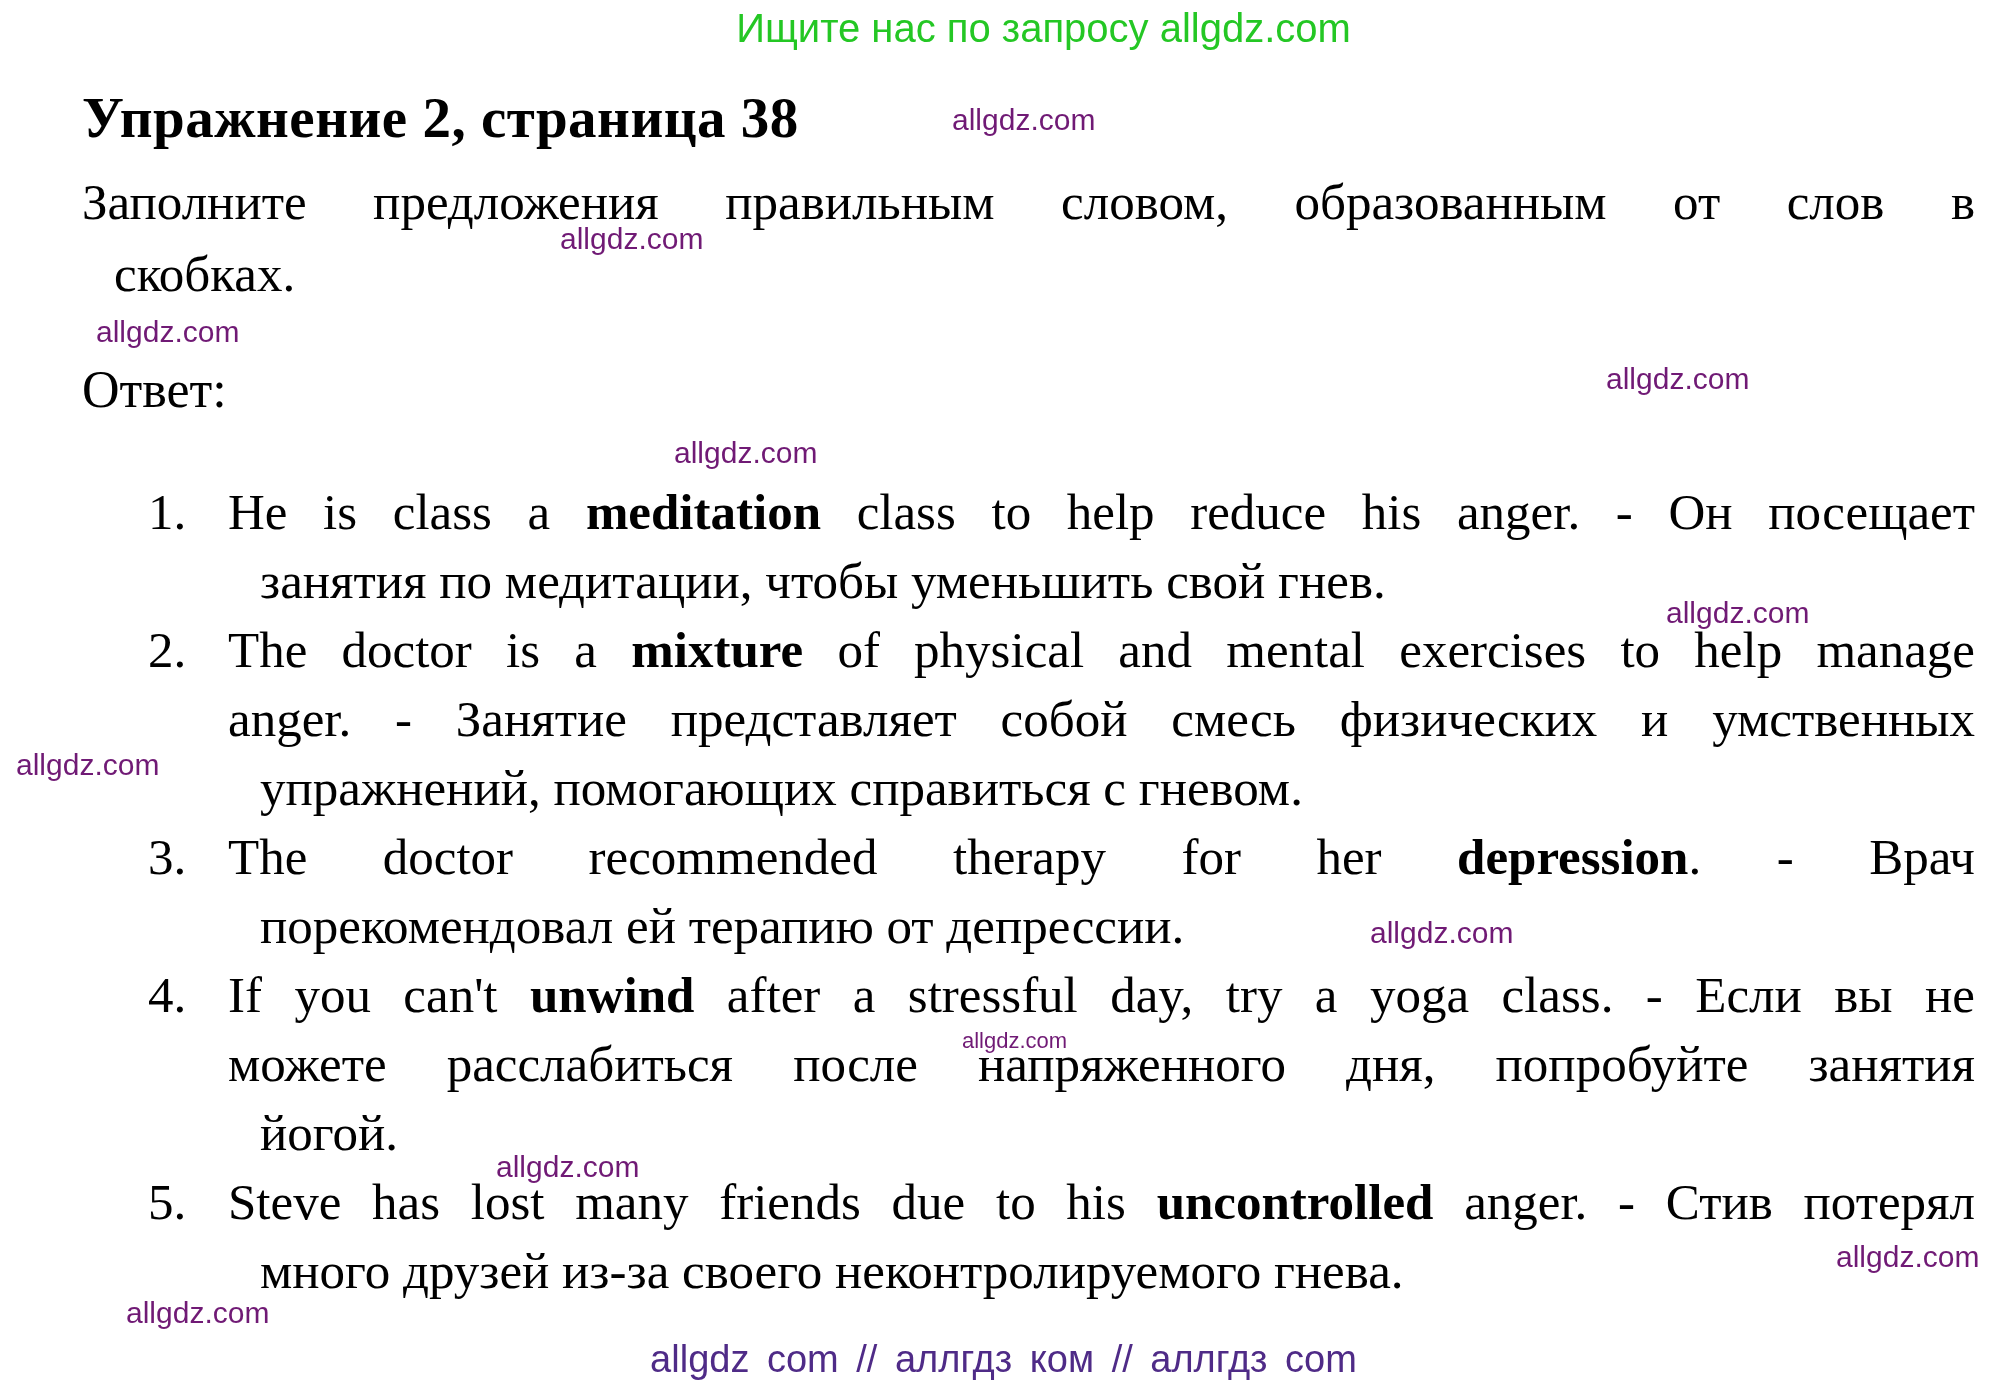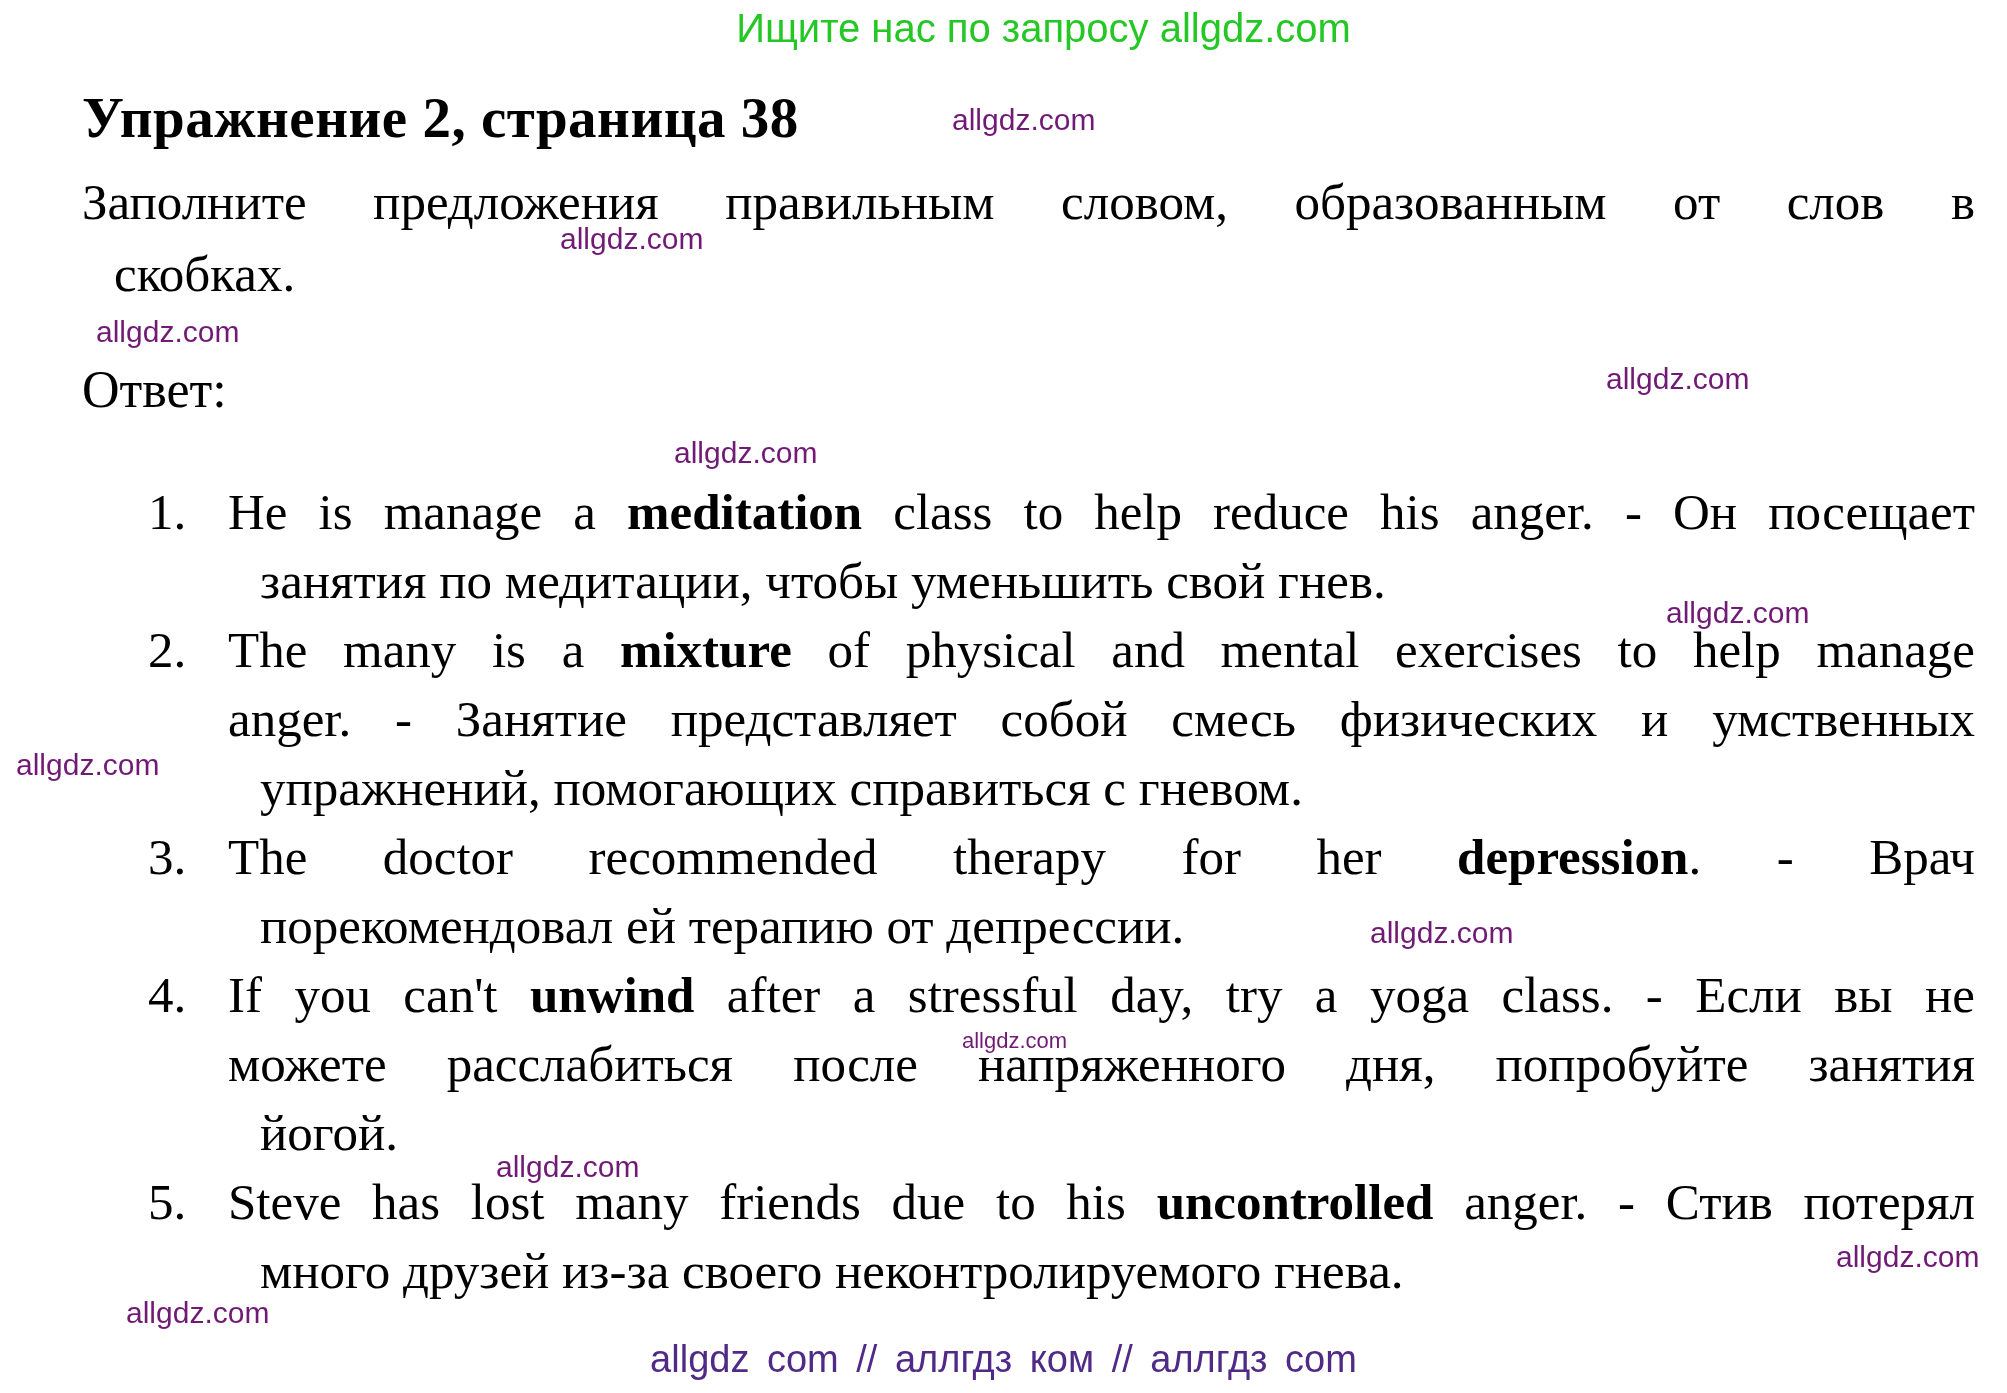--- a/index.html
+++ b/index.html
@@ -71,29 +71,29 @@
         <div class="line"><span>Заполните предложения правильным словом, образованным от слов в</span></div>
         <div class="line last"><span>скобках.</span></div>
       </div>
 
     <div class="answer-label">Ответ:</div>
 
     <ol class="answers">
   <li>
     <span class="num">1.</span>
     <div class="lines">
-            <div class="line"><span>He is manage a </span><span class="b">meditation</span><span> class to help reduce his anger. - Он посещает</span></div>
+            <div class="line"><span>He is class a </span><span class="b">meditation</span><span> class to help reduce his anger. - Он посещает</span></div>
             <div class="line last"><span>занятия по медитации, чтобы уменьшить свой гнев.</span></div>
           </div>
   </li>
 
   <li>
     <span class="num">2.</span>
     <div class="lines">
-            <div class="line"><span>The many is a </span><span class="b">mixture</span><span> of physical and mental exercises to help manage</span></div>
+            <div class="line"><span>The doctor is a </span><span class="b">mixture</span><span> of physical and mental exercises to help manage</span></div>
             <div class="line"><span>anger. - Занятие представляет собой смесь физических и умственных</span></div>
             <div class="line last"><span>упражнений, помогающих справиться с гневом.</span></div>
           </div>
   </li>
 
   <li>
     <span class="num">3.</span>
     <div class="lines">
             <div class="line"><span>The doctor recommended therapy for her </span><span class="b">depression</span><span>. - Врач</span></div>
             <div class="line last"><span>порекомендовал ей терапию от депрессии.</span></div>

